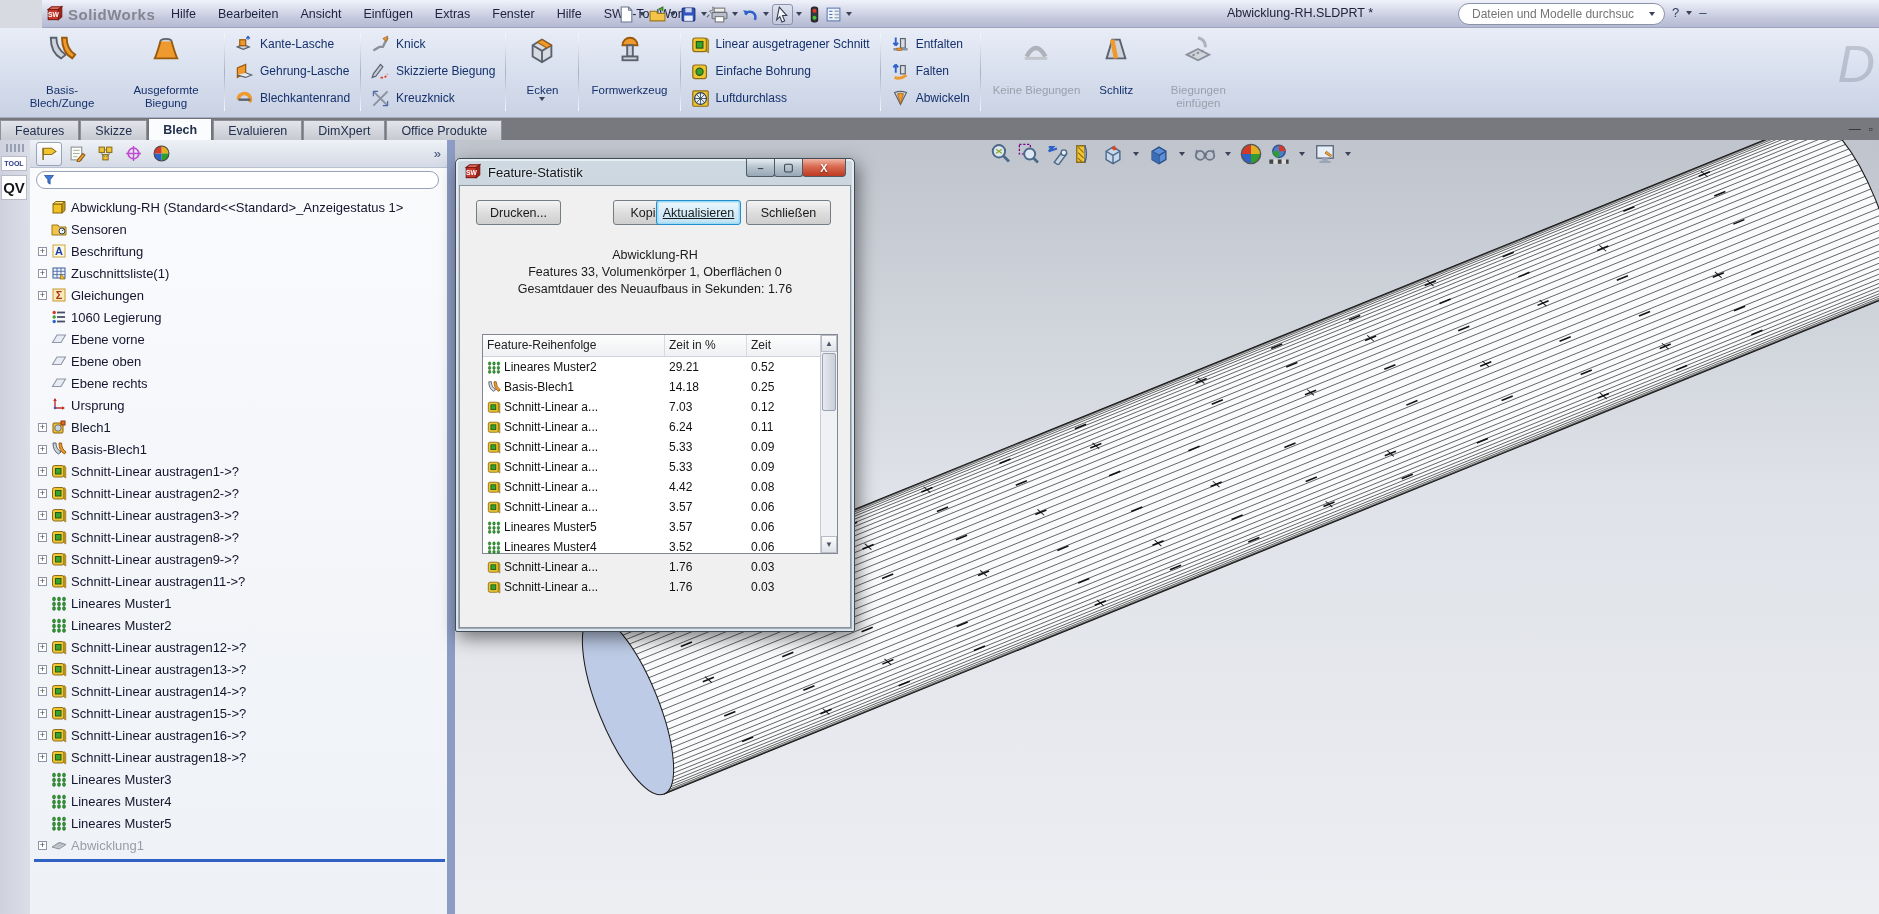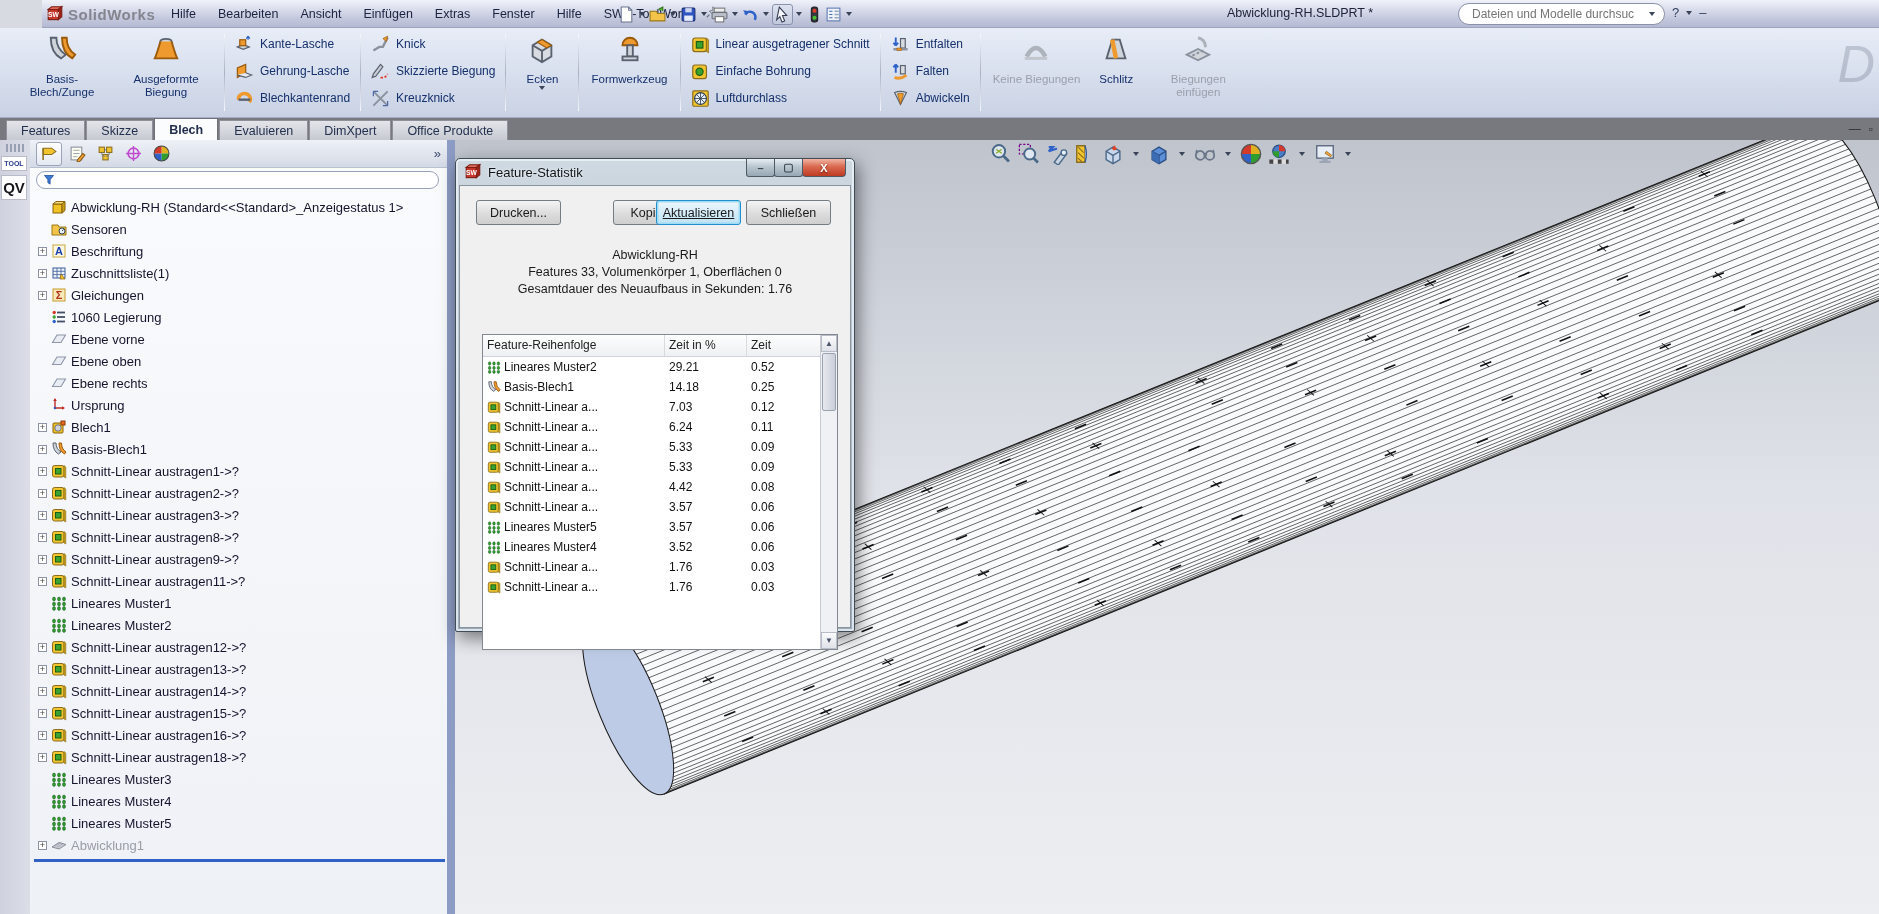--- a/index.html
+++ b/index.html
@@ -21,29 +21,29 @@
   #doc-title{left:1185px;top:6px;font-size:12.5px;color:#20243a;}
   #searchbox{left:1416px;top:3px;width:207px;height:22px;background:#fff;border:1px solid #8b93a8;border-radius:11px;display:flex;align-items:center;padding:0 6px;gap:5px;}
   #searchbox input{border:none;outline:none;flex:1;font-size:12px;color:#555;font-family:"Liberation Sans",sans-serif;background:transparent;}
   #topright{left:1630px;top:5px;display:flex;align-items:center;gap:4px;font-size:13px;color:#33405e;}
 
   
   #ribbon{left:0;top:28px;width:1879px;height:90px;background:linear-gradient(#e8edf7,#d2daea 70%,#c9d2e4);border-bottom:1px solid #a6adc2;z-index:30;display:flex;align-items:stretch;padding:2px 0 2px 6px;}
   .rib-group{display:flex;align-items:stretch;padding:0 4px;justify-content:center;}
   .rib-sep{width:1px;background:linear-gradient(#f6f8fc,#aab1c4,#f6f8fc);margin:4px 2px;}
   .rib-large{display:flex;flex-direction:column;align-items:center;justify-content:flex-start;padding:4px 6px;max-width:104px;min-width:60px;}
-  .rib-large .lbl{font-size:11.5px;color:#15306b;text-align:center;line-height:1.15;margin-top:9px;}
+  .rib-large .lbl{font-size:11.5px;color:#15306b;text-align:center;line-height:1.15;margin-top:20px;}
   .rib-large.disabled .lbl{color:#9aa0ac;}
   .rib-stack{display:flex;flex-direction:column;justify-content:flex-start;padding:2px 4px;gap:3px;}
   .rib-row{display:flex;align-items:center;gap:6px;height:24px;}
   .rib-row .lbl{font-size:12px;color:#15306b;white-space:nowrap;}
   #rib-watermark{right:4px;top:34px;font-size:52px;font-style:italic;color:rgba(120,128,150,.35);z-index:31;}
 
   
-  #tabrow{left:0;top:118px;width:1879px;height:22px;background:#77797e;z-index:30;display:flex;align-items:flex-end;padding-left:6px;}
+  #tabrow{left:0;top:118px;width:1879px;height:22px;background:#77797e;z-index:30;display:flex;align-items:flex-end;}
   .tab{height:20px;padding:2px 14px;font-size:12.5px;color:#23304e;background:linear-gradient(#e3e5ea,#c6c9d1);border:1px solid #8d9098;border-bottom:none;margin-right:1px;display:flex;align-items:center;}
   .tab.active{background:#fbfcfe;font-weight:bold;height:22px;border-color:#6e7178;}
   #tabrow-ctrl{position:absolute;right:6px;top:122px;display:flex;gap:8px;color:#2e2e33;font-size:12px;z-index:31;}
 
   
   #leftstrip{left:0;top:140px;width:30px;height:774px;background:linear-gradient(90deg,#cfd2de,#dbdde7);z-index:8;}
   .dots{width:18px;height:8px;margin:4px auto;background:repeating-linear-gradient(90deg,#9aa0b4 0 2px,transparent 2px 4px);}
   .side-tile{width:26px;background:#fff;border:1px solid #b9bcc8;text-align:center;font-weight:bold;color:#14143c;margin:4px 1px;padding:3px 0;}
   .side-tile.t1{font-size:7px;letter-spacing:0;color:#273a8a;}
   .side-tile.t2{font-size:15px;color:#17171c;}
@@ -78,21 +78,21 @@
   #dlg-title{font-size:13px;color:#101418;text-shadow:0 0 3px #fff;}
   #dlg-btns{position:absolute;right:8px;top:0;display:flex;}
   .wbtn{width:29px;height:18px;border:1px solid #4e5a64;border-top:none;display:flex;align-items:center;justify-content:center;font-size:11px;color:#fff;background:linear-gradient(#e8eef3,#b9c6d0 45%,#97a7b4);border-radius:0 0 3px 3px;margin-left:-1px;}
   .wbtn span{color:#3a4650;font-weight:bold;}
   .wbtn.close{width:44px;background:linear-gradient(#f2b4a4,#d96a50 45%,#bd3a22);border-radius:0 0 4px 4px;}
   .wbtn.close span{color:#fff;text-shadow:0 1px 2px #7a1505;}
   #dlg-body{position:absolute;left:3px;top:26px;right:3px;bottom:3px;background:#f0f0f0;border:1px solid #8a949c;}
   .dbtn{position:absolute;top:14px;width:85px;height:25px;font-size:12.5px;color:#1a1a1a;display:flex;align-items:center;justify-content:center;background:linear-gradient(#f4f4f4,#dcdcdc 55%,#cfcfcf);border:1px solid #747c84;border-radius:3px;}
   .dbtn.default{border:1px solid #1f8fd0;box-shadow:0 0 0 1.5px #9fdbf5 inset;background:linear-gradient(#eef7fc,#d3ecf8 55%,#bfe2f3);text-decoration:underline;}
   .dlg-sum{position:absolute;left:0;width:100%;text-align:center;font-size:12.5px;color:#1a1a1a;}
-  #dlg-table{position:absolute;left:22px;top:148px;width:356px;height:316px;background:#fff;border:1px solid #828790;display:flex;}
+  #dlg-table{position:absolute;left:22px;top:148px;width:356px;height:220px;background:#fff;border:1px solid #828790;display:flex;}
   #tbl-main{flex:1;}
   #tbl-head{display:flex;height:22px;border-bottom:1px solid #cfd2d8;background:linear-gradient(#fdfdfd,#eef0f3);}
   .th{font-size:12px;color:#222;padding:3px 4px;border-right:1px solid #d8dade;}
   .th:nth-child(1){width:182px;}.th:nth-child(2){width:82px;}.th:nth-child(3){width:73px;border-right:none;}
   .trow{display:flex;height:20px;align-items:center;}
   .td{font-size:12px;color:#111;padding:0 4px;display:flex;align-items:center;gap:3px;overflow:hidden;white-space:nowrap;}
   .td.c1{width:182px;}.td.c2{width:82px;}.td.c3{width:73px;}
   #tbl-scroll{width:17px;background:#f0f1f4;border-left:1px solid #c8cbd2;display:flex;flex-direction:column;}
   .sbtn{height:17px;background:linear-gradient(#fbfbfc,#dfe2e8);border:1px solid #b7bcc6;display:flex;align-items:center;justify-content:center;font-size:8px;color:#4a5568;}
   #sthumb{height:58px;margin:1px;background:linear-gradient(90deg,#e7eaef,#c9ced8);border:1px solid #9aa2b0;border-radius:2px;}

